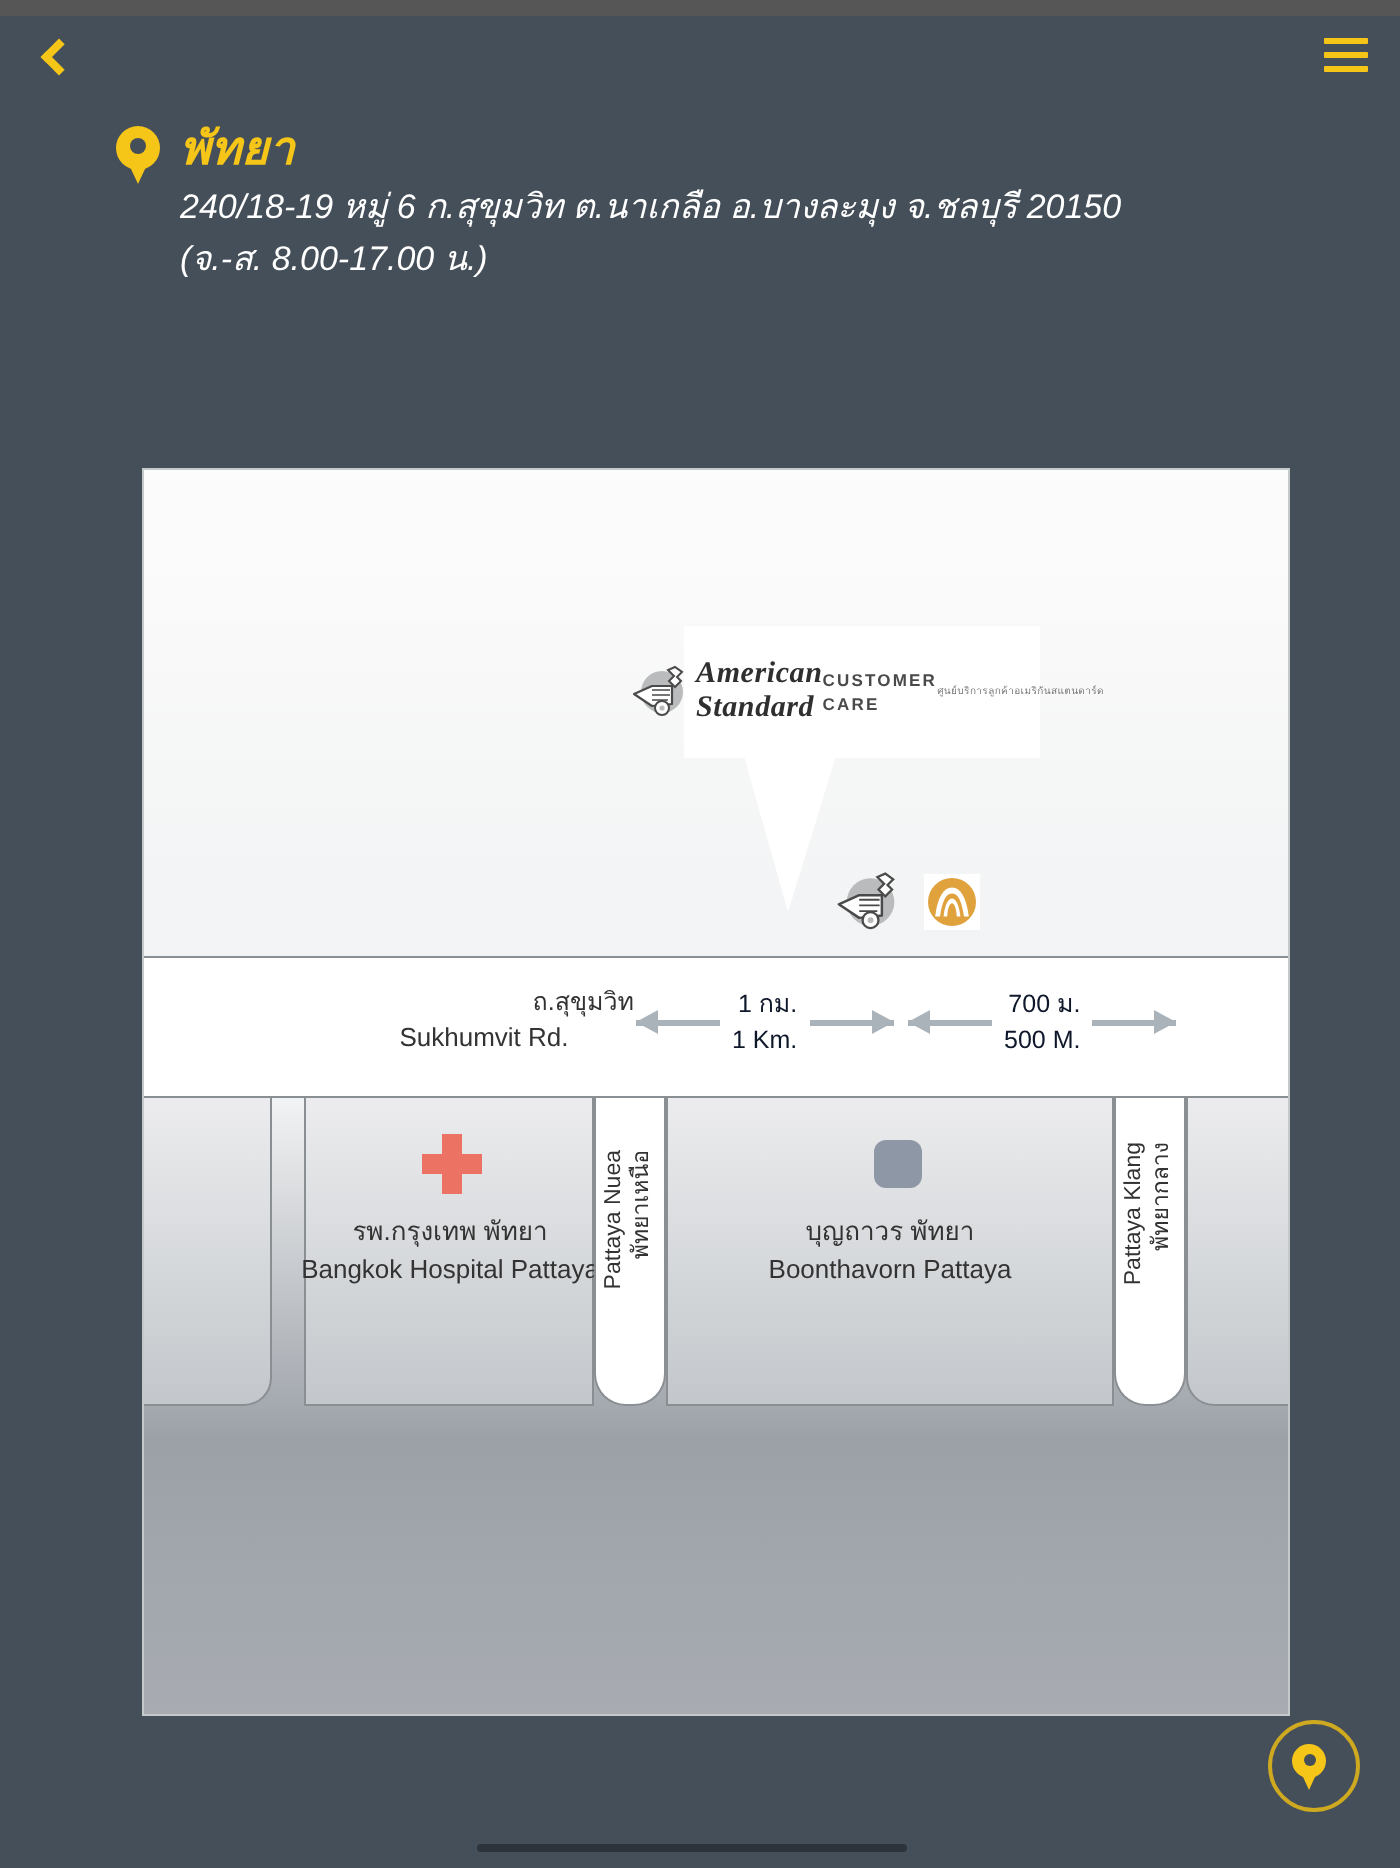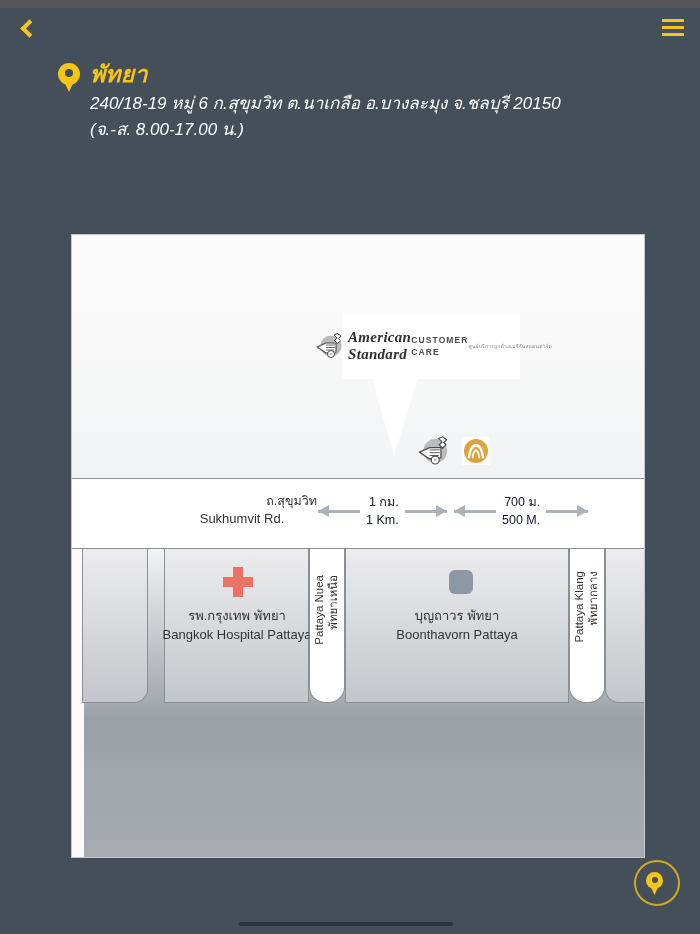--- a/index.html
+++ b/index.html
@@ -224,21 +224,21 @@
   .arrow.right .head {
     position: absolute; right: 0; top: 1px;
     width: 0; height: 0;
     border-top: 6px solid transparent;
     border-bottom: 6px solid transparent;
     border-left: 11px solid #aab2ba;
   }
 
   
   .map-lower {
-    position: absolute; left: 12px; top: 314px;
+    position: absolute; left: 0; top: 314px;
     width: 100%; height: 310px;
     background: linear-gradient(180deg,#f2f3f4 0%, #9ca1a8 55%, #a8acb2 100%);
   }
 
   
   .block {
     position: absolute;
     background: linear-gradient(180deg,#ececee 0%, #d3d6d9 60%, #c3c7cb 100%);
     border: 1px solid #8a8f94;
     border-top: none;

